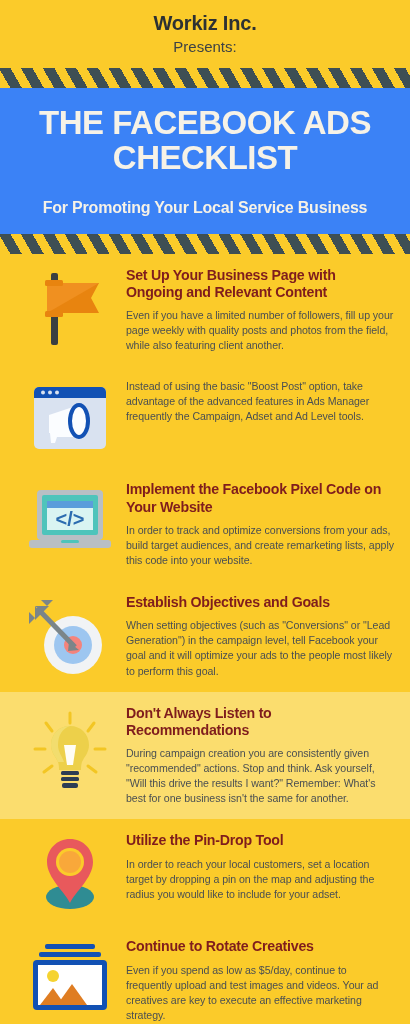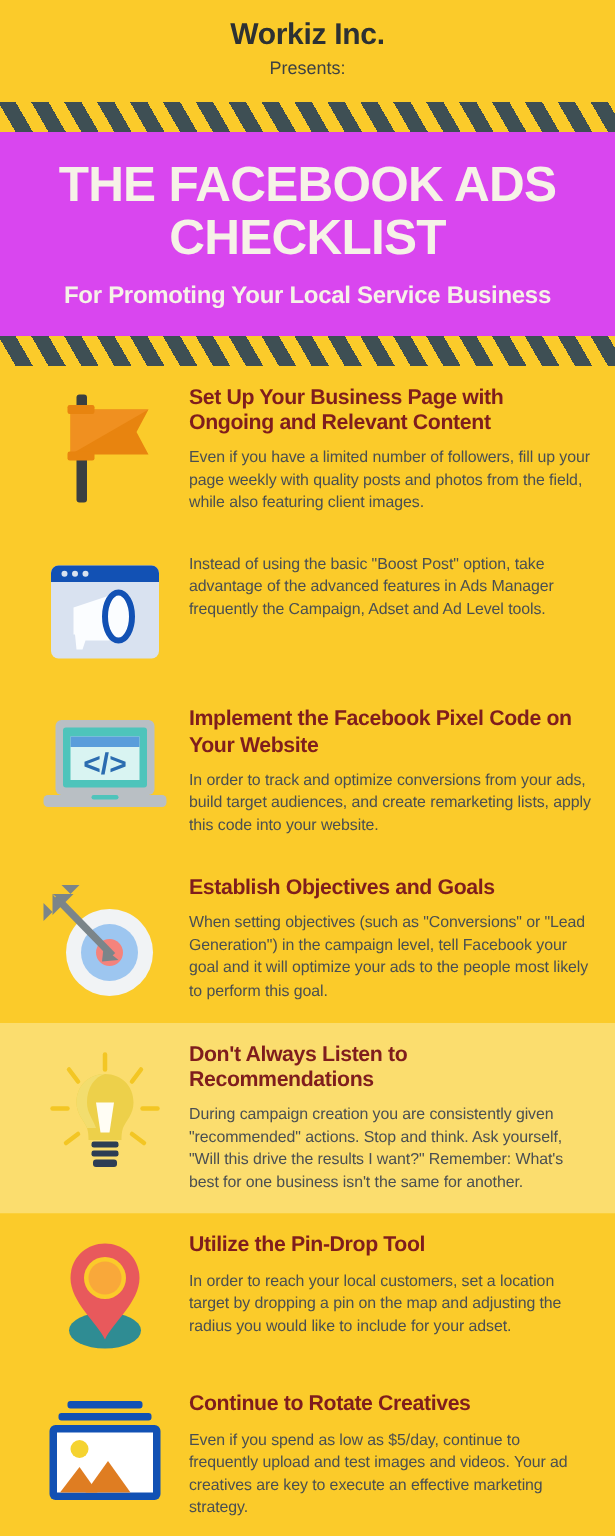--- a/index.html
+++ b/index.html
@@ -28,21 +28,21 @@
     box-sizing: border-box;
   }
   .brand {
     font-size: 20px;
     font-weight: bold;
     color: #2d3133;
     letter-spacing: -0.2px;
     line-height: 1.1;
   }
   .presents {
-    font-size: 12px;
+    font-size: 15px;
     color: #3e4244;
     margin-top: 5px;
     line-height: 1.1;
   }
 
   
   .stripe-band {
     height: 20px;
     background-color: #3e4f54;
     background-image: repeating-linear-gradient(
@@ -52,37 +52,37 @@
   }
   .stripe-band.lower {
     background-image: repeating-linear-gradient(
         60deg,
         #fbcb2a 0px, #fbcb2a 9px,
         #3e4f54 9px, #3e4f54 19px);
   }
 
   
   .banner {
-    background: #d946ef;
+    background: #3b82f6;
     padding: 18px 10px 16px 10px;
     text-align: center;
   }
   .banner-title {
     color: #f6f2e7;
     font-size: 33px;
     font-weight: bold;
     line-height: 1.05;
     letter-spacing: -0.5px;
     text-transform: uppercase;
   }
   .banner-sub {
     color: #f6f2e7;
     font-size: 16px;
     font-weight: bold;
-    margin-top: 14px;
+    margin-top: 24px;
     letter-spacing: -0.2px;
     line-height: 1.15;
   }
 
   
   .row {
     display: flex;
     align-items: flex-start;
     padding: 13px 12px 13px 14px;
     box-sizing: border-box;
@@ -144,21 +144,21 @@
       <svg width="74" height="76" viewBox="0 0 74 76">
         <rect x="18" y="2" width="7" height="72" rx="2" fill="#3a3f41"></rect>
         <path d="M14 12 H66 L58 27 L66 42 H14 Z" fill="#e8840f"></path>
         <path d="M14 12 H66 L14 42 Z" fill="#f09020"></path>
         <rect x="12" y="9" width="18" height="6" rx="1.5" fill="#e8840f"></rect>
         <rect x="12" y="40" width="18" height="6" rx="1.5" fill="#e8840f"></rect>
       </svg>
     </div>
     <div class="text-cell">
       <div class="item-title">Set Up Your Business Page with Ongoing and Relevant Content</div>
-      <div class="item-body">Even if you have a limited number of followers, fill up your page weekly with quality posts and photos from the field, while also featuring client images.</div>
+      <div class="item-body">Even if you have a limited number of followers, fill up your page weekly with quality posts and photos from the field, while also featuring client another.</div>
     </div>
   </div>
 
   <div class="row tone-a">
     <div class="icon-cell">
       <svg width="82" height="72" viewBox="0 0 82 72">
         <rect x="5" y="4" width="72" height="62" rx="5" fill="#d9e2f0"></rect>
         <path d="M5 9a5 5 0 0 1 5-5h62a5 5 0 0 1 5 5v6H5z" fill="#1251b4"></path>
         <circle cx="14" cy="9.5" r="2" fill="#d9e2f0"></circle>
         <circle cx="21" cy="9.5" r="2" fill="#d9e2f0"></circle>

